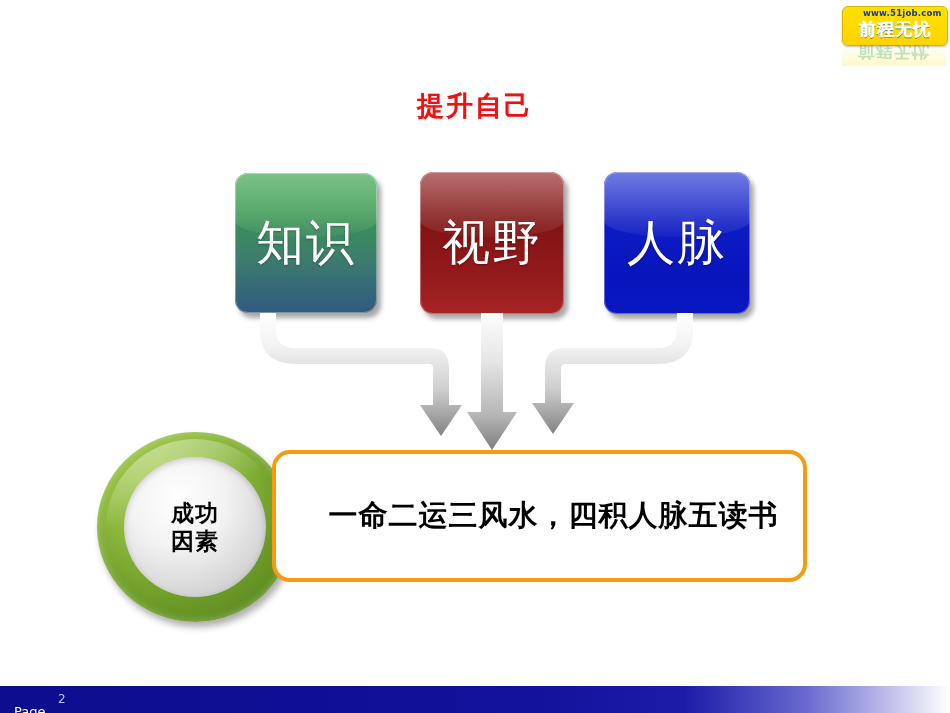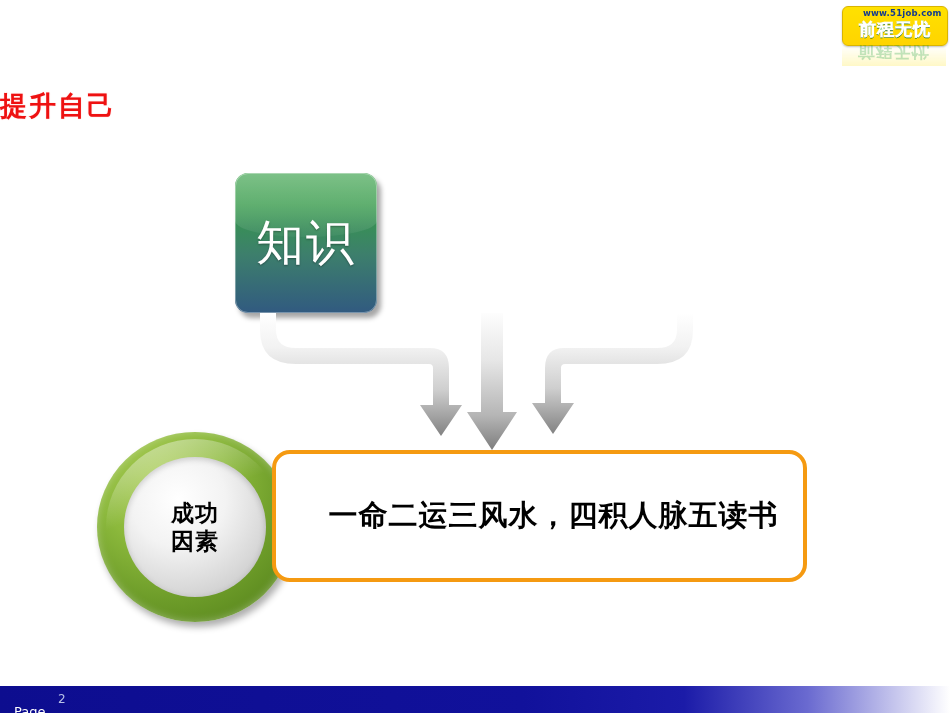--- a/index.html
+++ b/index.html
@@ -48,21 +48,21 @@
     overflow:hidden;
   }
   #logo-reflect .r-cn{
     position:absolute;left:16px;top:3px;font-size:17px;font-weight:bold;color:#1f9d2a;
     letter-spacing:1px;white-space:nowrap;opacity:.5;
   }
 
   
   #title{
     position:absolute;left:0;top:88px;width:950px;
-    text-align:left;
+    text-align:center;
     font-size:27px;font-weight:bold;color:#ee1111;
     letter-spacing:2px;
     text-shadow:0 0 1px rgba(255,120,120,.7);
   }
 
   
   .tbox{
     position:absolute;
     border-radius:13px;
     box-shadow:4px 5px 5px rgba(0,0,0,.35);
@@ -180,21 +180,31 @@
   </div>
 
   <div id="title">提升自己</div>
 
   <div class="tbox" id="box-knowledge">
     <div class="gloss"></div>
     <div class="edge"></div>
     <div class="lbl">知识</div>
   </div>
 
-
+  <div class="tbox" id="box-vision">
+    <div class="gloss"></div>
+    <div class="edge"></div>
+    <div class="lbl">视野</div>
+  </div>
+
+  <div class="tbox" id="box-network">
+    <div class="gloss"></div>
+    <div class="edge"></div>
+    <div class="lbl">人脉</div>
+  </div>
 
   <svg id="arrows" viewBox="0 0 950 713">
     <defs>
       <linearGradient id="agrad" x1="0" y1="0" x2="0" y2="1">
         <stop offset="0%" stop-color="#ffffff"></stop>
         <stop offset="28%" stop-color="#f2f2f2"></stop>
         <stop offset="62%" stop-color="#cfcfcf"></stop>
         <stop offset="100%" stop-color="#828282"></stop>
       </linearGradient>
       <linearGradient id="agrad2" x1="0" y1="0" x2="0" y2="1">

